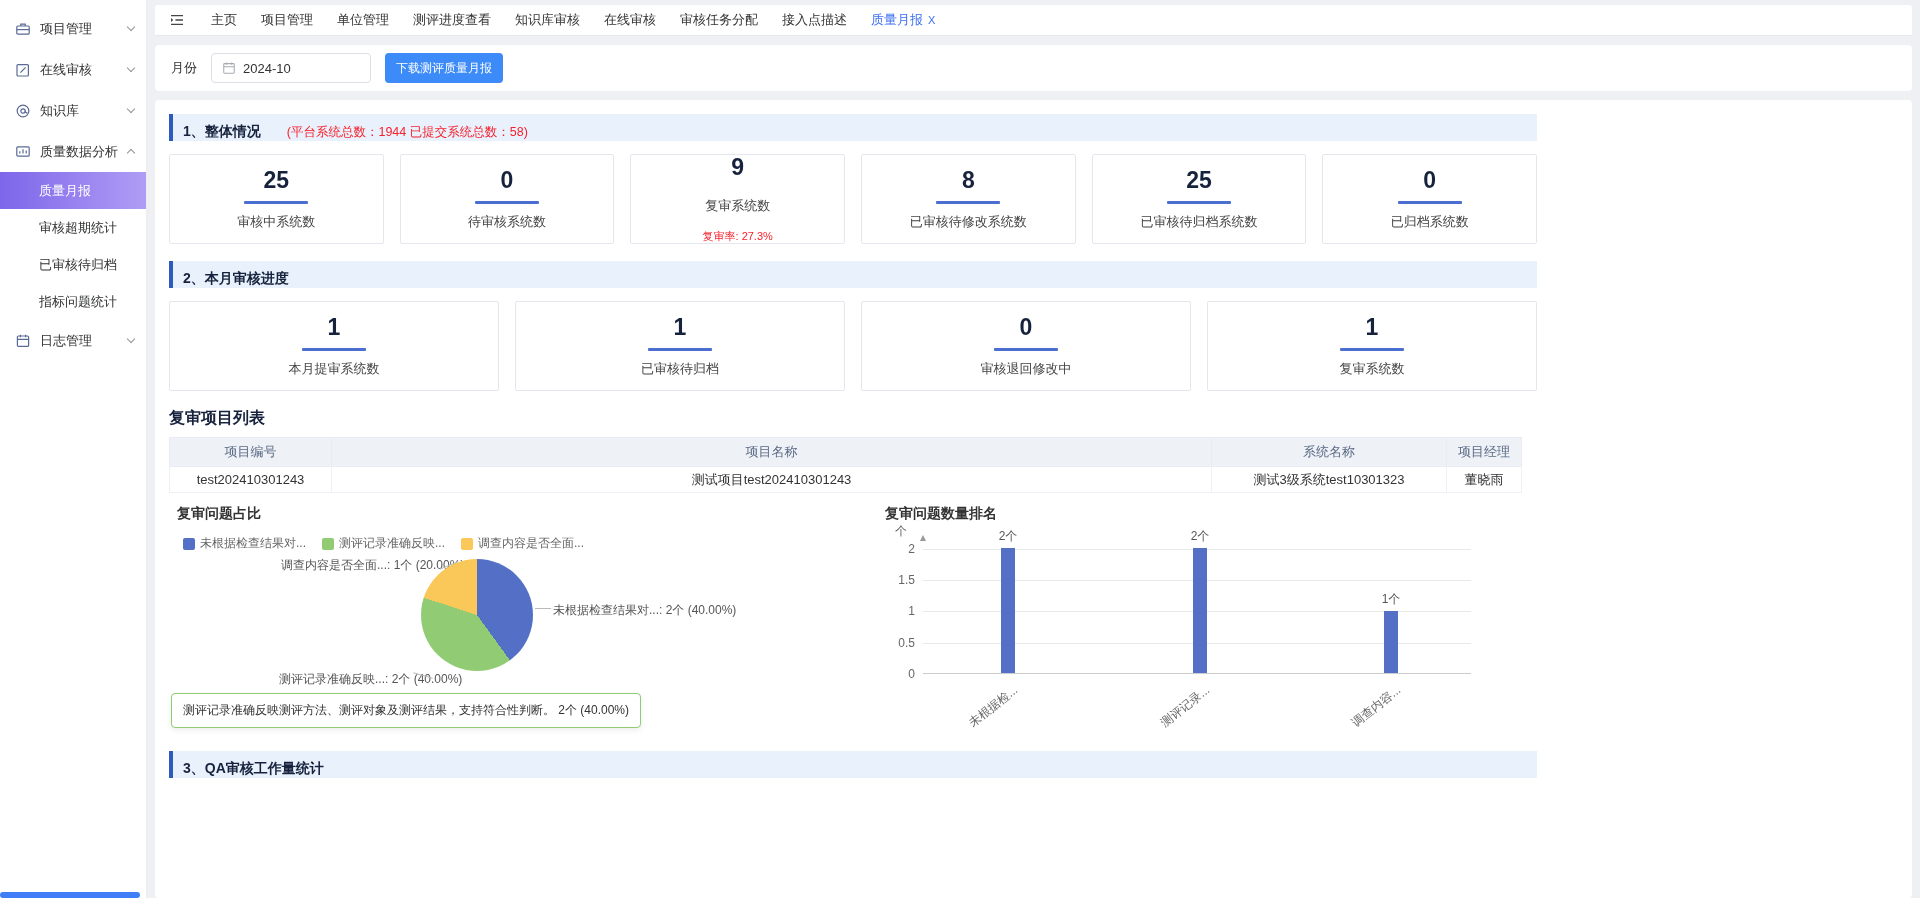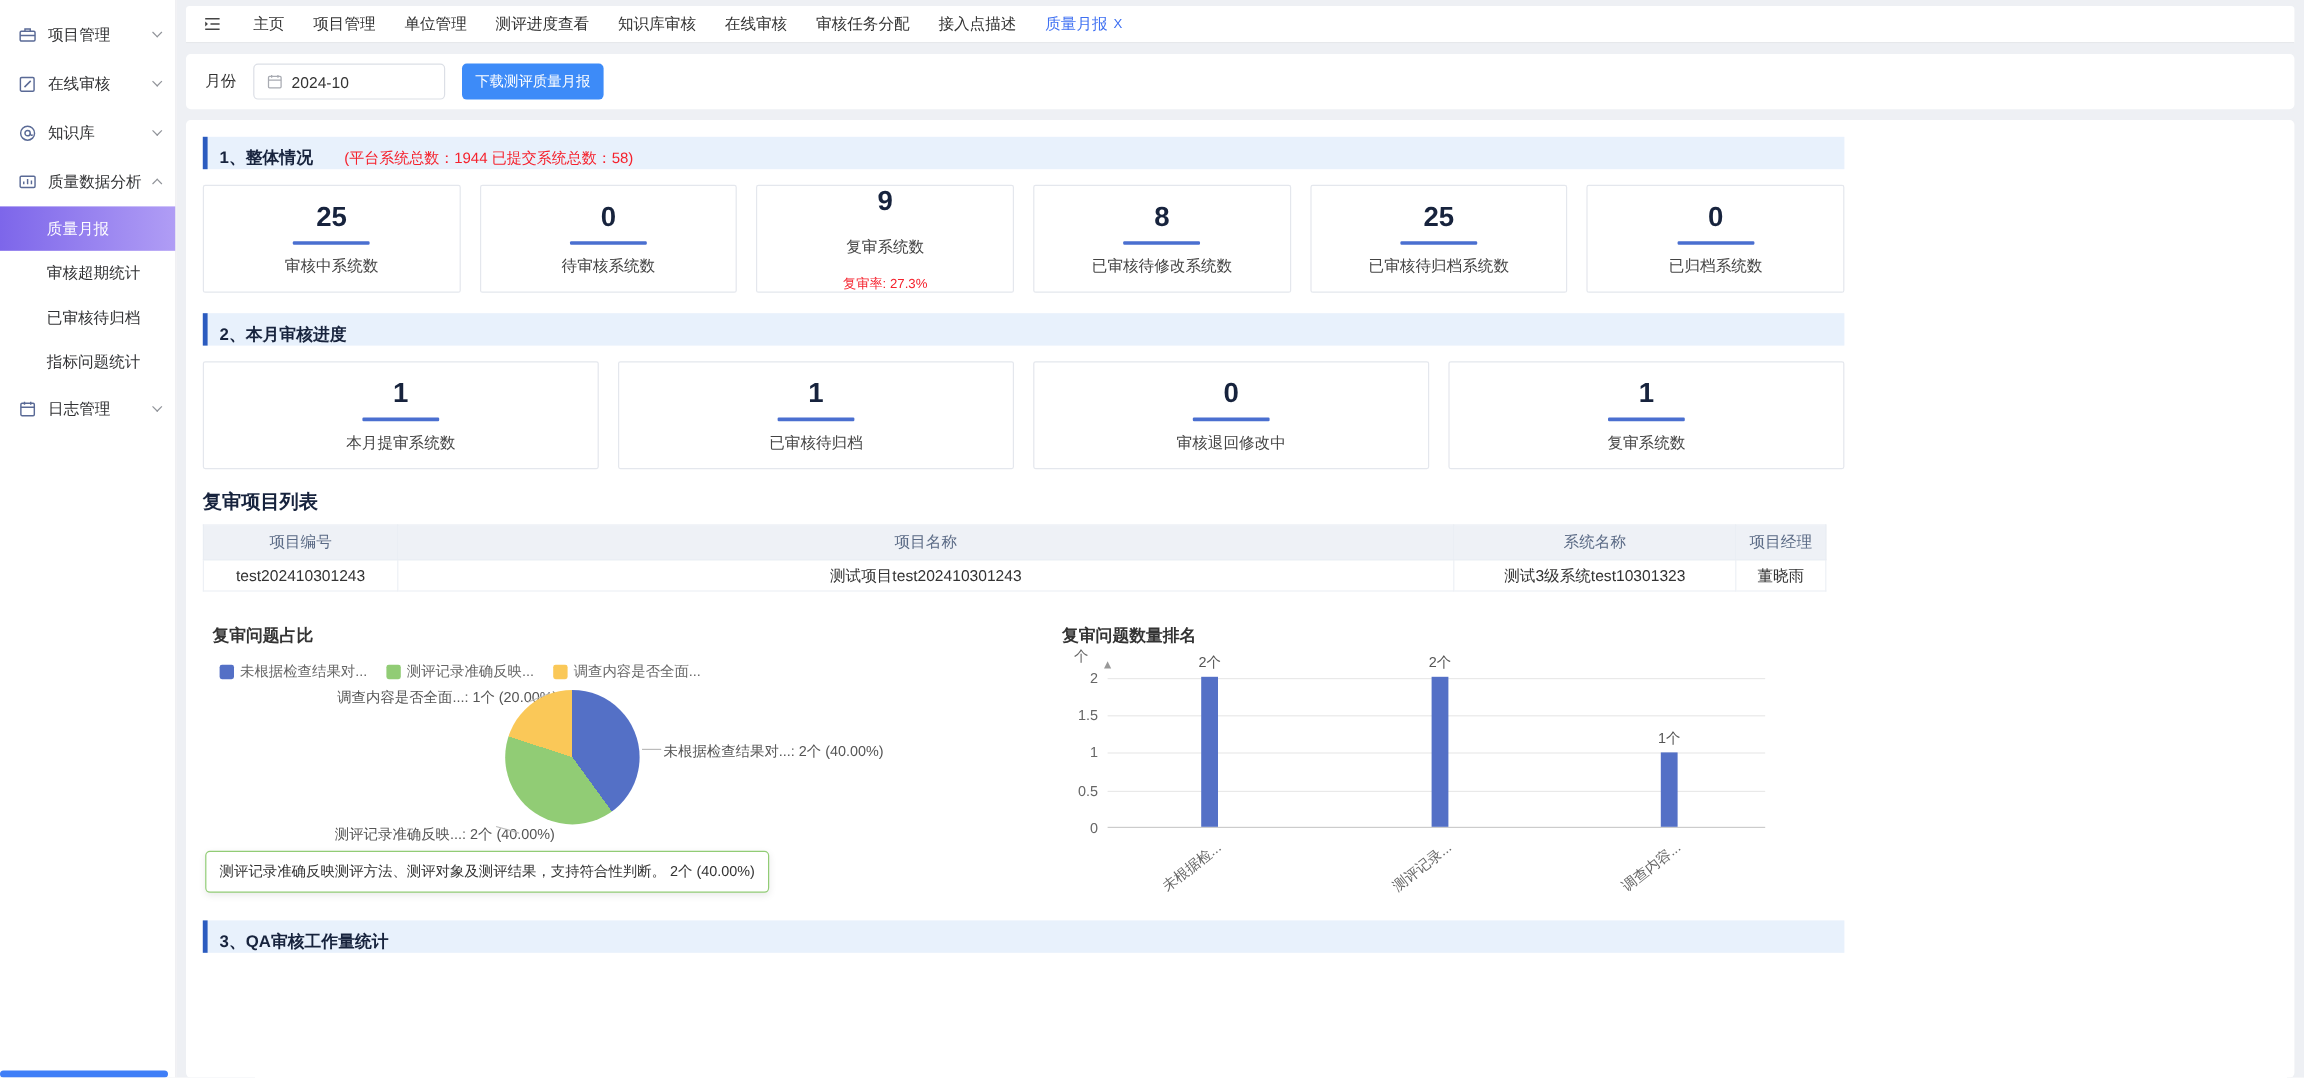--- a/index.html
+++ b/index.html
@@ -49,21 +49,21 @@
   .stat-bar { width: 64px; height: 3px; background: #4a6fd0; margin: 7px 0 9px; border-radius: 1px; }
   .stat-label { font-size: 13px; color: #444; }
   .stat-extra { font-size: 11px; color: #f5222d; margin-top: 14px; }
 
   .table-title { font-size: 16px; font-weight: bold; color: #17233d; margin: 2px 0 8px; }
   table.review { border-collapse: collapse; width: 1352px; font-size: 13px; table-layout: fixed; }
   .review th { background: #eef1f6; color: #5a6a85; font-weight: normal; height: 29px; border: 1px solid #e9edf3; text-align: center; }
   .review td { height: 26px; text-align: center; color: #333; border: 1px solid #edf0f5; background: #fff; overflow: hidden; white-space: nowrap; }
 
   
-  .charts-row { display: flex; margin-top: 28px; }
+  .charts-row { display: flex; margin-top: 12px; }
   .panel-title { font-size: 14px; font-weight: bold; color: #333; position: absolute; left: 8px; top: 0; }
 
   .pie-panel { width: 700px; position: relative; height: 228px; }
   .legend { position: absolute; left: 14px; top: 30px; display: flex; gap: 16px; align-items: center; }
   .legend-item { display: flex; gap: 5px; align-items: center; font-size: 12px; color: #666; cursor: pointer; }
   .swatch { width: 12px; height: 12px; border-radius: 2px; display: inline-block; }
   .pie { position: absolute; left: 252px; top: 54px; width: 112px; height: 112px; border-radius: 50%; }
   .pie-label { position: absolute; font-size: 12px; color: #555; white-space: nowrap; }
   .pl-yellow { left: 112px; top: 52px; }
   .pl-blue { left: 384px; top: 97px; }

